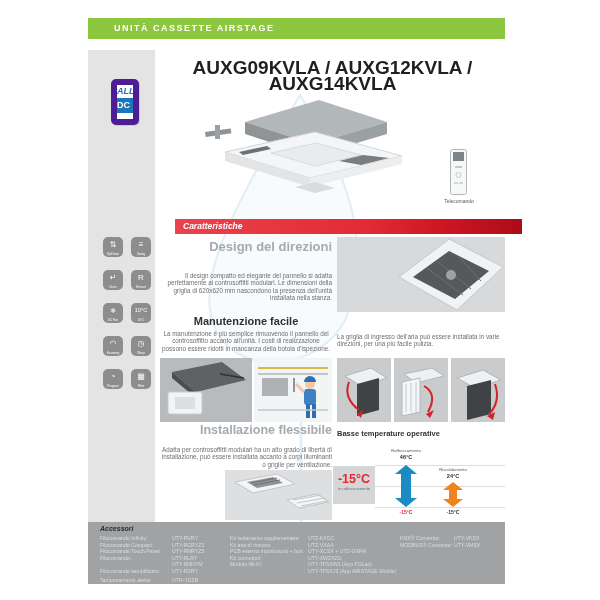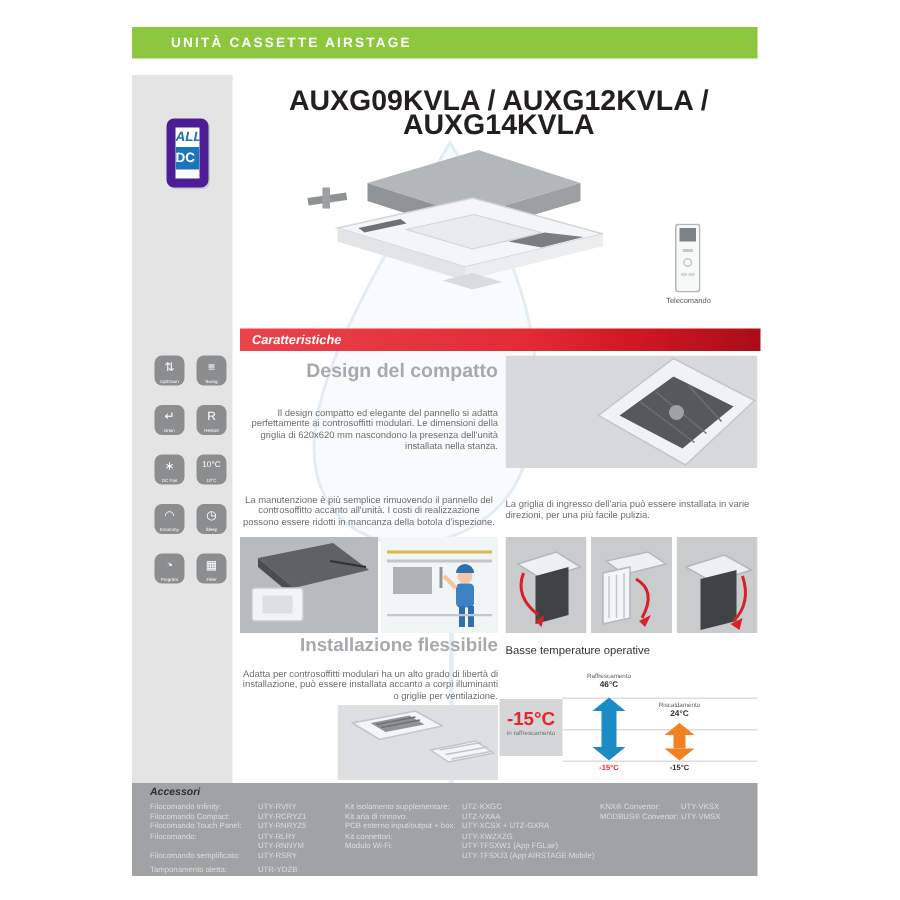--- a/index.html
+++ b/index.html
@@ -20,36 +20,36 @@
   .models{left:160px;top:60px;width:345px;text-align:center;font-weight:bold;font-size:19px;
           line-height:16px;color:#231f20;}
 
   
   .icons-grid{left:103px;top:237px;display:grid;grid-template-columns:20px 20px;gap:13px 8px;}
   .ficon{width:20px;height:20px;background:#8b8d8f;border-radius:5px;color:#ffffff;position:relative;}
   .ficon .glyph{position:absolute;left:0;top:1px;width:100%;text-align:center;font-size:8px;line-height:13px;}
   .ficon .flabel{position:absolute;bottom:1px;left:0;width:100%;text-align:center;font-size:3px;line-height:3px;}
 
   
-  .band{left:160px;top:219px;width:347px;height:15px;color:#ffffff;font-style:italic;font-weight:bold;
+  .band{left:175px;top:219px;width:347px;height:15px;color:#ffffff;font-style:italic;font-weight:bold;
         font-size:8.5px;line-height:15px;padding-left:8px;
         background:linear-gradient(95deg,#ea434c 0%,#e22b35 55%,#d01824 75%,#ac0b18 100%);}
 
   
   .h-gray{color:#a7a9ac;font-weight:bold;}
   .sec1-head{left:160px;top:240px;width:172px;text-align:right;font-size:13px;line-height:14px;}
   .sec1-body{left:160px;top:272px;width:172px;text-align:right;font-size:6.3px;line-height:7.4px;color:#6d6e71;}
   .sec2-head{left:160px;top:315px;width:172px;text-align:center;font-size:11px;font-weight:bold;color:#2f3133;}
   .sec2-body{left:160px;top:330px;width:172px;text-align:center;font-size:6.3px;line-height:7.4px;color:#6d6e71;}
   .sec2-note{left:337px;top:333px;width:168px;text-align:left;font-size:6.3px;line-height:7.4px;color:#6d6e71;}
   .sec3-head{left:160px;top:423px;width:172px;text-align:right;font-size:12.5px;}
   .sec3-body{left:160px;top:446px;width:172px;text-align:right;font-size:6.3px;line-height:7.4px;color:#6d6e71;}
 
   
-  .lt-head{left:337px;top:429px;width:168px;font-size:7.5px;font-weight:normal;color:#2f3133;}
+  .lt-head{left:337px;top:429px;width:168px;font-size:7.5px;font-weight:bold;color:#2f3133;}
   .lt-box{left:333px;top:466px;width:42px;height:38px;background:#d5d6d7;text-align:center;}
   .lt-box .big{font-size:12.5px;font-weight:bold;color:#e8242d;line-height:14px;margin-top:6px;}
   .lt-box .cap{font-size:4.2px;color:#6d6e71;line-height:5px;}
   .lt-chart{left:375px;top:444px;width:130px;height:80px;}
   .gline{position:absolute;left:0;width:130px;height:1px;background:#dcdddd;}
   .arrow{position:absolute;}
   .arrow .tri-up{width:0;height:0;border-left:11px solid transparent;border-right:11px solid transparent;}
   .arrow .shaft{margin:0 6px;}
   .arrow .tri-dn{width:0;height:0;border-left:11px solid transparent;border-right:11px solid transparent;}
   .arrow.small .tri-up,.arrow.small .tri-dn{border-left-width:10px;border-right-width:10px;}
@@ -164,34 +164,35 @@
     <rect x="4" y="33" width="4" height="2" fill="#d5d7d8"></rect>
     <rect x="9" y="33" width="4" height="2" fill="#d5d7d8"></rect>
   </svg>
   <div class="abs remote-cap">Telecomando</div>
 
   <div class="abs band">
     <span>Caratteristiche</span>
   </div>
 
   <div class="abs sec1-head h-gray">
-    <div>Design del compatto</div>
+    <div>Design del direzioni</div>
   </div>
   <div class="abs sec1-body">Il design compatto ed elegante del pannello si adatta perfettamente ai controsoffitti modulari. Le dimensioni della griglia di 620x620 mm nascondono la presenza dell'unità installata nella stanza.</div>
 
   <svg class="abs" style="left:337px;top:237px" width="168" height="75" viewBox="0 0 168 75">
     <rect width="168" height="75" fill="#d7d9da"></rect>
     <polygon points="112,2 166,30 120,73 62,40" fill="#f1f2f3" stroke="#c4c7c8"></polygon>
     <polygon points="112,14 152,34 118,62 76,40" fill="#55595c"></polygon>
     <line x1="100" y1="24" x2="134" y2="52" stroke="#6c7073" stroke-width="1"></line>
     <line x1="90" y1="31" x2="126" y2="58" stroke="#6c7073" stroke-width="1"></line>
     <line x1="122" y1="20" x2="144" y2="44" stroke="#6c7073" stroke-width="1"></line>
     <circle cx="114" cy="38" r="5" fill="#9ea2a4"></circle>
   </svg>
 
+  <div class="abs sec2-head">Manutenzione facile</div>
   <div class="abs sec2-body">La manutenzione è più semplice rimuovendo il pannello del controsoffitto accanto all'unità. I costi di realizzazione possono essere ridotti in mancanza della botola d'ispezione.</div>
   <div class="abs sec2-note">La griglia di ingresso dell'aria può essere installata in varie direzioni, per una più facile pulizia.</div>
 
   <svg class="abs" style="left:160px;top:358px" width="92" height="64" viewBox="0 0 92 64">
     <rect width="92" height="64" fill="#b8bbbd"></rect>
     <polygon points="12,14 62,4 86,22 36,34" fill="#5e6265"></polygon>
     <polygon points="12,14 36,34 36,40 12,20" fill="#4a4e51"></polygon>
     <rect x="8" y="34" width="34" height="22" rx="2" fill="#f2f3f4" stroke="#c8cbcc"></rect>
     <rect x="15" y="39" width="20" height="12" fill="#dddfe0"></rect>
     <line x1="60" y1="16" x2="84" y2="20" stroke="#2f3133" stroke-width="1.5"></line>

